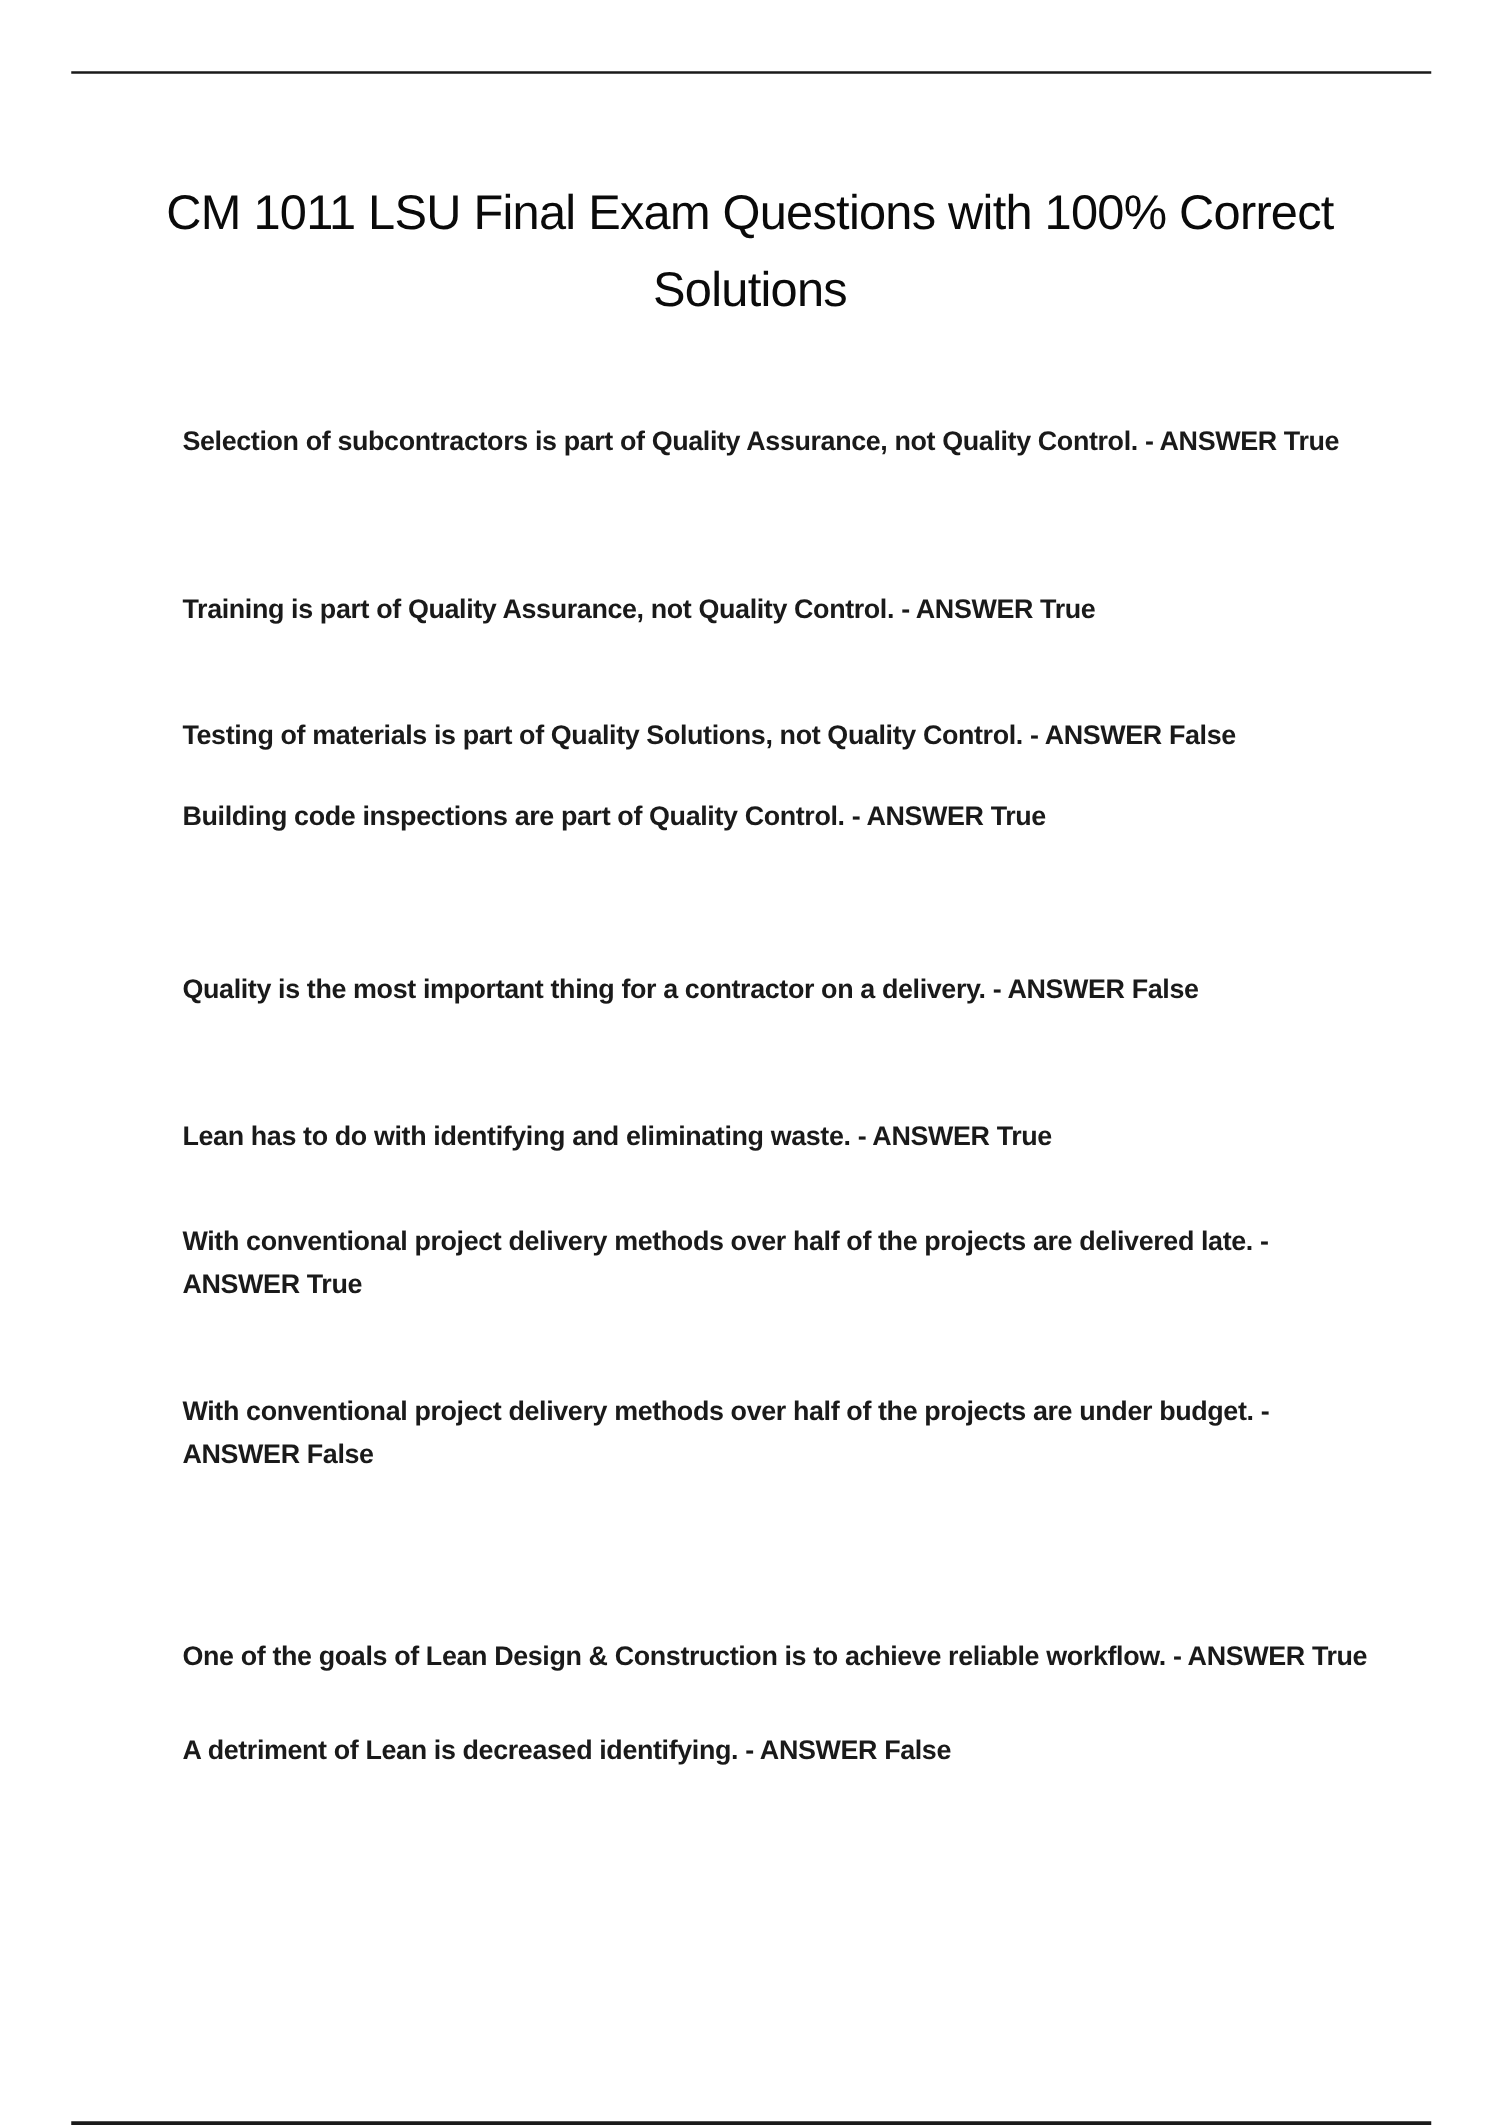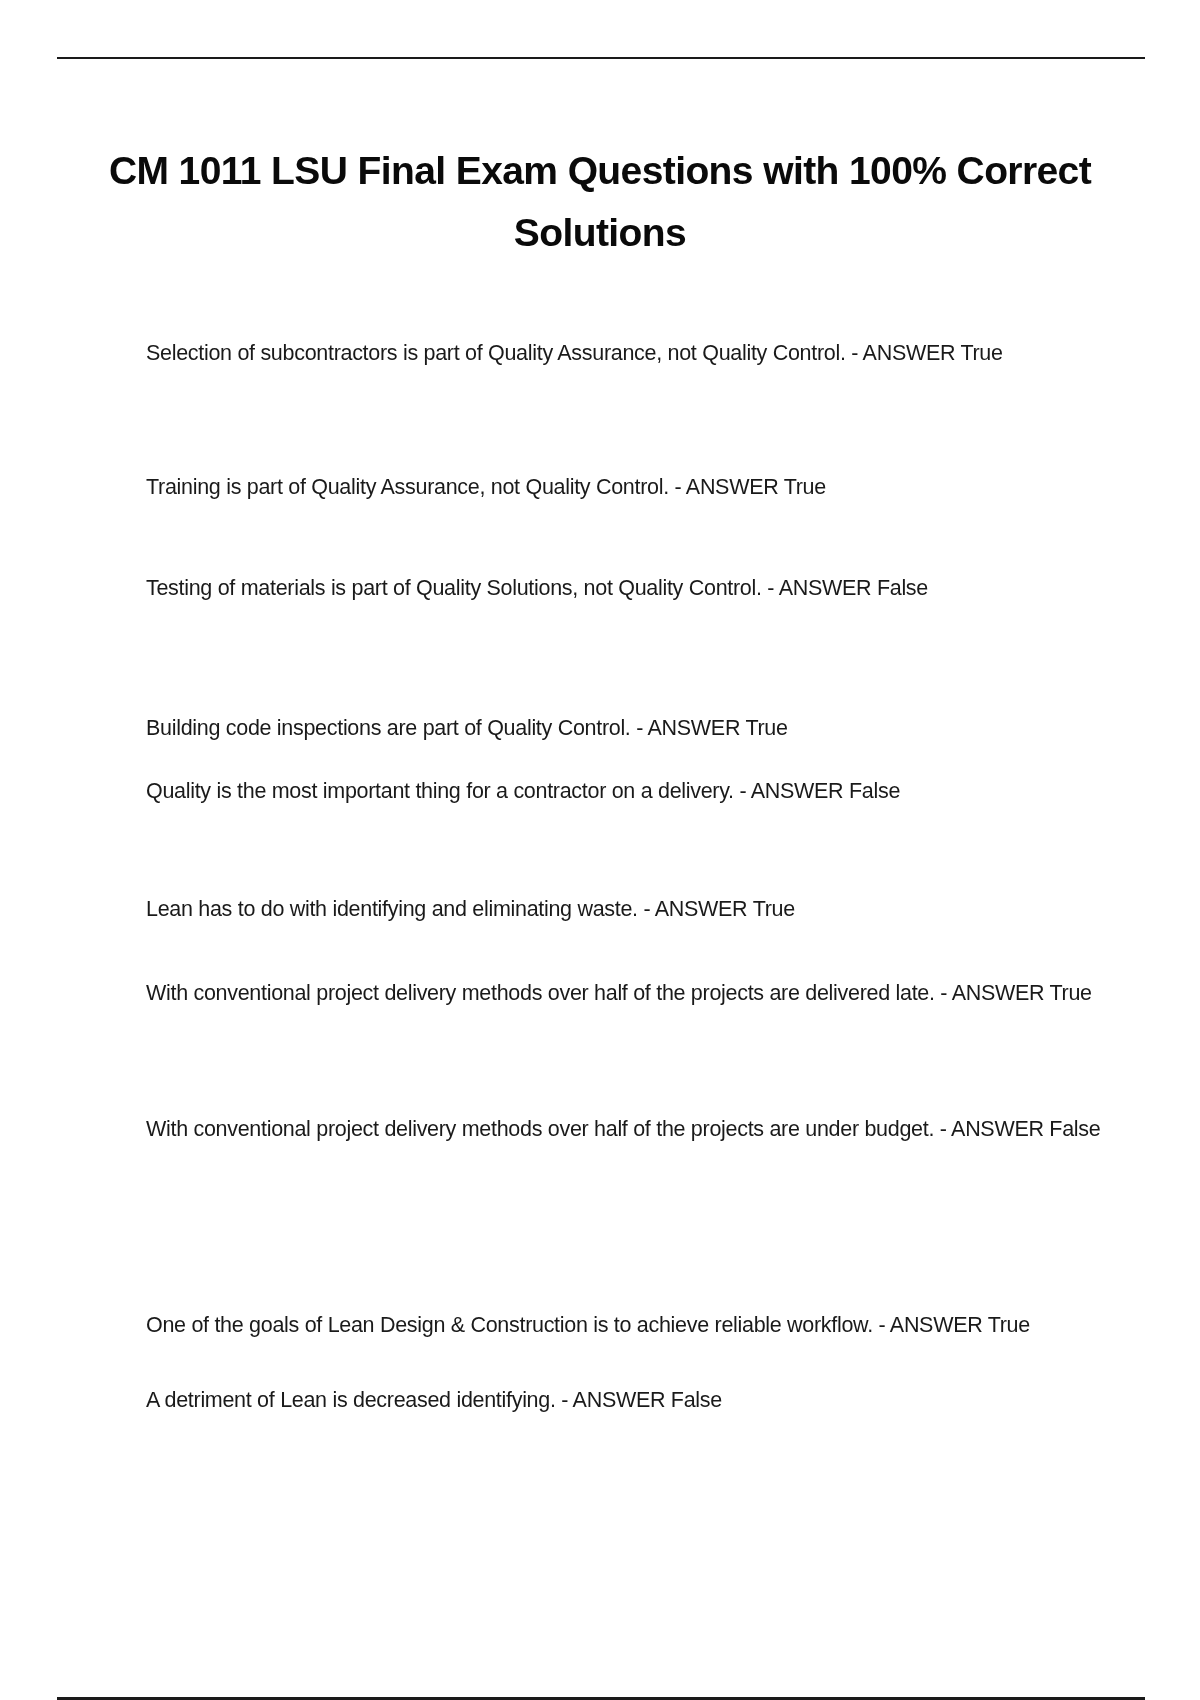--- a/index.html
+++ b/index.html
@@ -24,50 +24,51 @@
     }
     .rule.top { top: 57px; }
     .rule.bottom { top: 1697px; height: 3px; }
 
     .title {
       position: absolute;
       top: 140px;
       left: 100px;
       width: 1000px;
       text-align: center;
-      font-weight: bold;
+      font-weight: normal;
       font-size: 39px;
       line-height: 62px;
       letter-spacing: -0.6px;
       margin: 0;
       color: #0a0a0a;
     }
 
     .qa {
       position: absolute;
       left: 146px;
       width: 960px;
       font-size: 21.5px;
       line-height: 34px;
       letter-spacing: -0.3px;
       margin: 0;
       color: #1a1a1a;
+      font-weight: bold;
     }
   </style>
 </head>
 <body>
 
 <div class="rule top"></div>
 
 <h1 class="title">CM 1011 LSU Final Exam Questions with 100% Correct Solutions</h1>
 
 <p class="qa" style="top:336px">Selection of subcontractors is part of Quality Assurance, not Quality Control. - ANSWER True</p>
 <p class="qa" style="top:470px">Training is part of Quality Assurance, not Quality Control. - ANSWER True</p>
 <p class="qa" style="top:571px">Testing of materials is part of Quality Solutions, not Quality Control. - ANSWER False</p>
-<p class="qa" style="top:711px">Building code inspections are part of Quality Control. - ANSWER True</p>
+<p class="qa" style="top:636px">Building code inspections are part of Quality Control. - ANSWER True</p>
 <p class="qa" style="top:774px">Quality is the most important thing for a contractor on a delivery. - ANSWER False</p>
 <p class="qa" style="top:892px">Lean has to do with identifying and eliminating waste. - ANSWER True</p>
 <p class="qa" style="top:976px">With conventional project delivery methods over half of the projects are delivered late. - ANSWER True</p>
 <p class="qa" style="top:1112px">With conventional project delivery methods over half of the projects are under budget. - ANSWER False</p>
 <p class="qa" style="top:1308px">One of the goals of Lean Design &amp; Construction is to achieve reliable workflow. - ANSWER True</p>
 <p class="qa" style="top:1383px">A detriment of Lean is decreased identifying. - ANSWER False</p>
 
 <div class="rule bottom"></div>
 
 </body></html>

